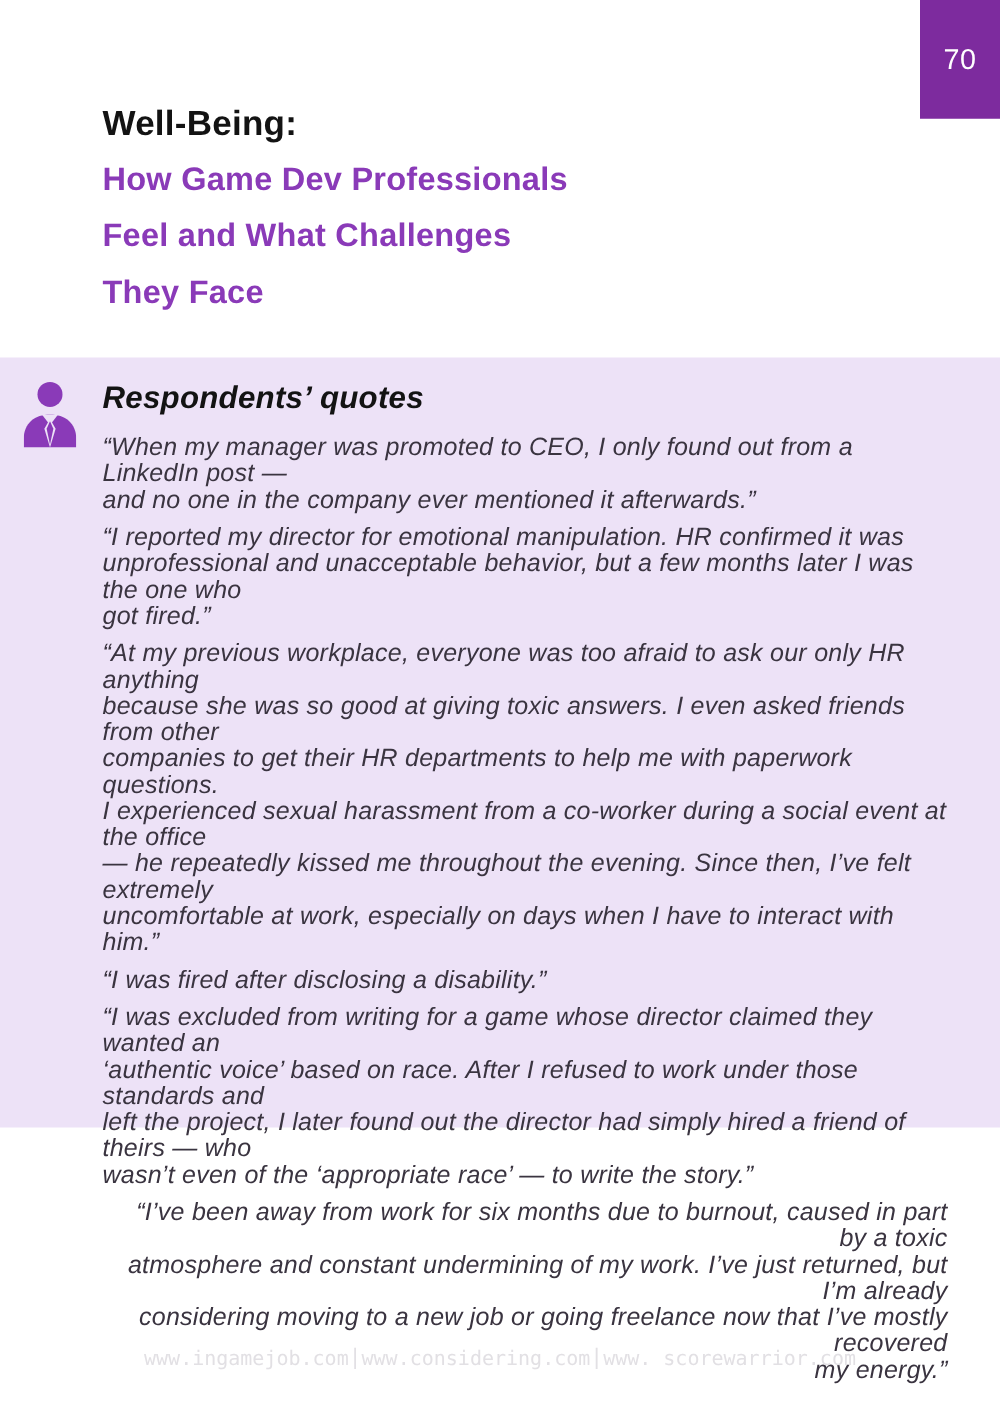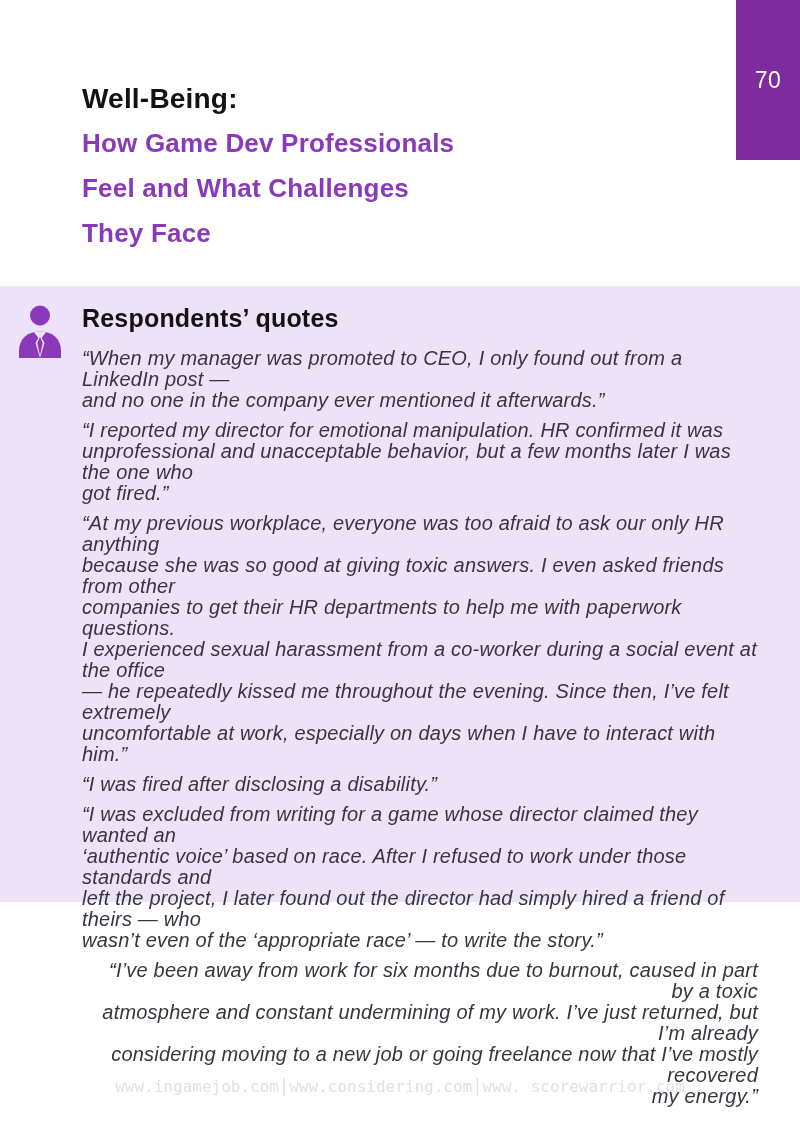--- a/index.html
+++ b/index.html
@@ -14,21 +14,21 @@
   html,body{background:#ffffff;}
   .page{
     position:relative;
     width:800px;height:1131px;
     background:#ffffff;
     overflow:hidden;
     font-family:"Liberation Sans", sans-serif;
   }
   .page-tab{
     position:absolute;top:0;right:0;
-    width:64px;height:160px;
+    width:64px;height:95px;
     background:var(--tab-purple);
     display:flex;align-items:center;justify-content:center;
   }
   .page-tab span{
     color:#ffffff;font-size:23px;font-weight:400;letter-spacing:.5px;
   }
   .title-block{
     position:absolute;left:82px;top:76px;width:680px;
   }
   .title-prefix{
@@ -49,20 +49,21 @@
     position:absolute;left:19px;top:19px;
     width:42px;height:53px;display:block;
   }
   .band-content{
     position:absolute;left:82px;top:17px;width:676px;
   }
   .quotes-heading{
     font-size:25px;line-height:31px;font-weight:700;
     color:var(--heading-black);letter-spacing:.2px;
     margin-bottom:14px;
+    font-style:italic;
   }
   .quote{
     font-style:italic;
     font-size:20px;line-height:21px;
     color:var(--quote-text);
     letter-spacing:.2px;
     white-space:pre-line;
     margin-bottom:9px;
   }
   .quote:last-child{margin-bottom:0;text-align:right;}

